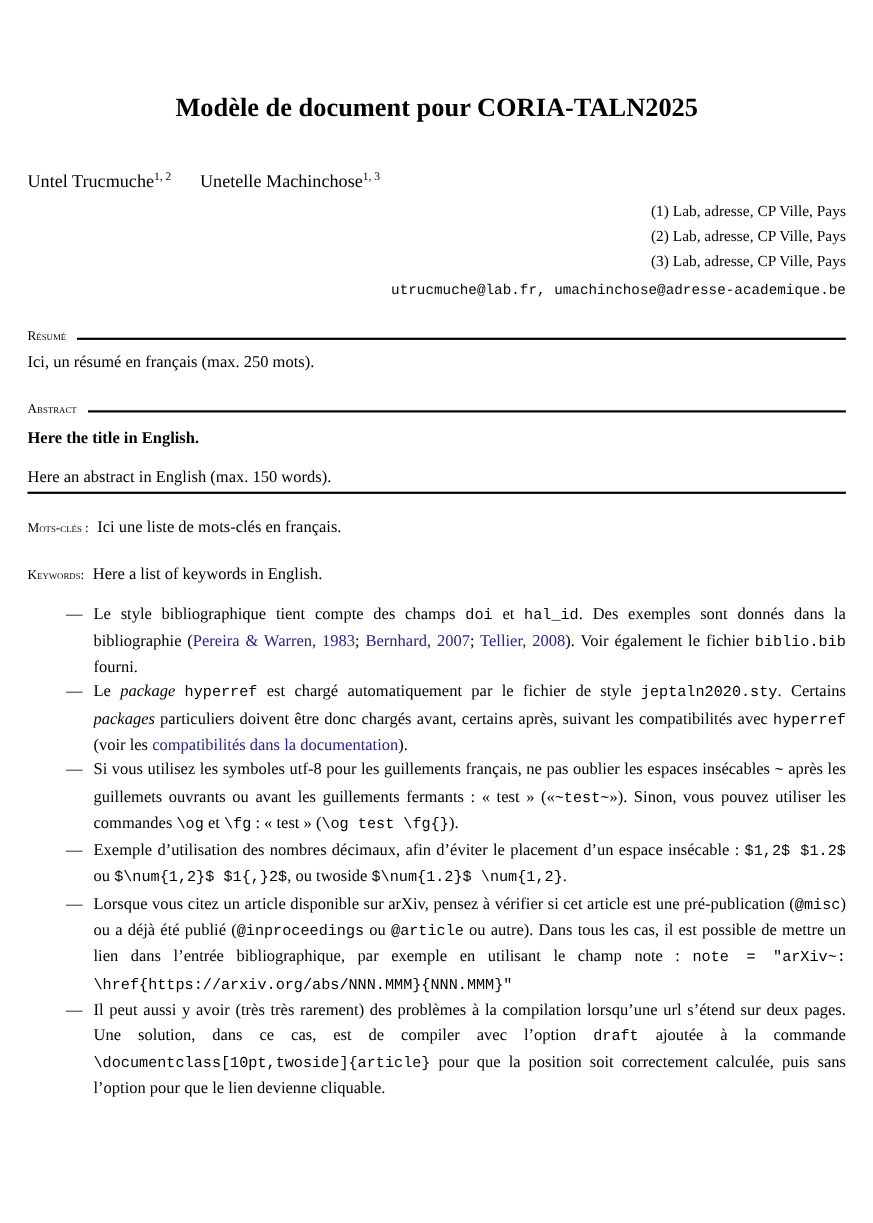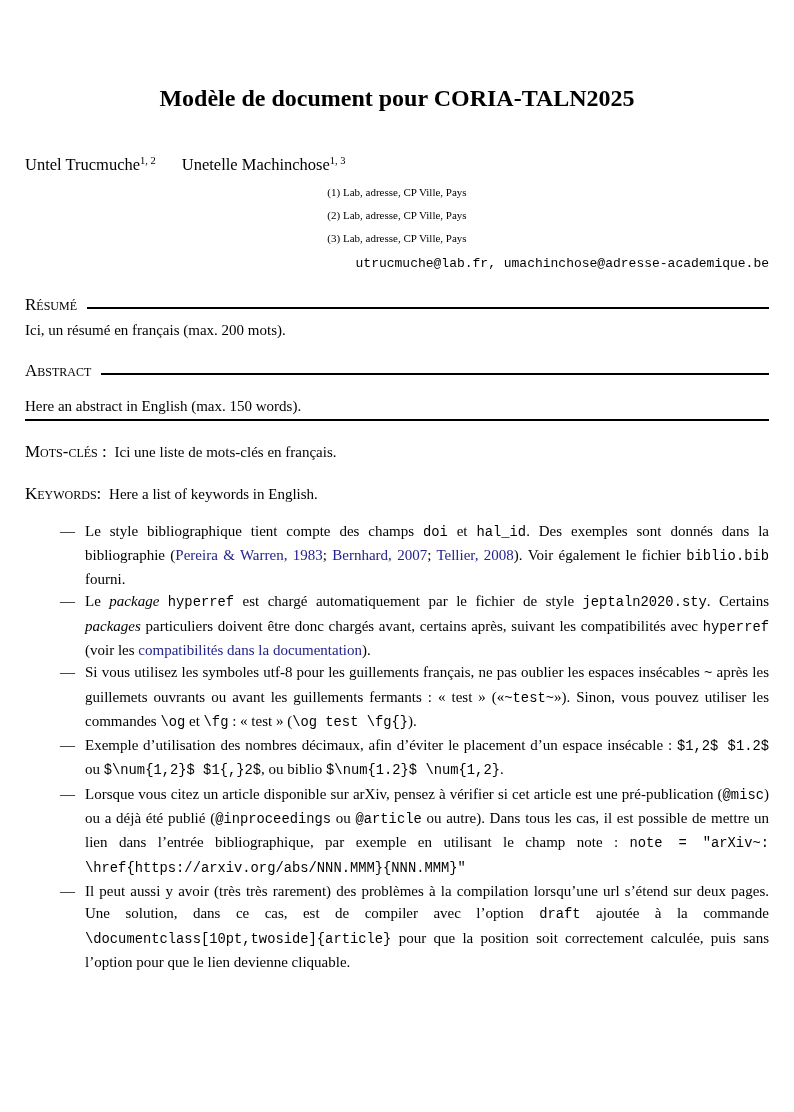--- a/index.html
+++ b/index.html
@@ -15,28 +15,28 @@
   }
   .paper-title {
     font-size:24px; font-weight:bold; text-align:center;
     margin:0; line-height:28px;
   }
   .authors {
     font-size:16.5px; margin-top:41px; line-height:24px;
   }
   .authors sup { font-size:10.5px; line-height:0; }
   .author-gap { display:inline-block; width:26px; }
-  .affil { text-align:center; font-size:11px; line-height:23px; }
+  .affil { text-align:right; font-size:14px; line-height:23px; }
   .emails {
     text-align:right; font-family:"Liberation Mono", monospace;
     font-size:13px; margin-top:4px; line-height:20px;
   }
   .sec-head { display:flex; align-items:flex-start; margin-top:21px; }
   .sec-label {
-    font-variant:small-caps; font-size:17px; white-space:nowrap; line-height:20px;
+    font-variant:small-caps; font-size:12px; white-space:nowrap; line-height:20px;
   }
   .head-rule { flex:1; height:1.5px; background:#000; margin-left:10px; margin-top:12px; }
   .body-line { font-size:15px; margin:5px 0 0 0; line-height:20px; }
   .bold { font-weight:bold; }
   .english-title { margin-top:8px; }
   .abstract-text { margin-top:15px; }
   .full-rule { height:1.5px; background:#000; margin-top:3px; }
   .kw-line { margin-top:21px; font-size:15px; line-height:21px; }
   .kw-line .sec-label { margin-right:4px; }
   .reminders-heading { font-size:15.5px; font-weight:bold; margin:119px 0 3px 0; line-height:20px; }
@@ -66,40 +66,41 @@
     <div class="affil">(2) Lab, adresse, CP Ville, Pays</div>
     <div class="affil">(3) Lab, adresse, CP Ville, Pays</div>
   </div>
 
   <div class="emails">utrucmuche@lab.fr, umachinchose@adresse-academique.be</div>
 
   <div class="sec-head">
     <span class="sec-label">Résumé</span>
     <div class="head-rule"></div>
   </div>
-  <p class="body-line">Ici, un résumé en français (max. 200 mots).</p>
+  <p class="body-line">Ici, un résumé en français (max. 250 mots).</p>
 
   <div class="sec-head">
     <span class="sec-label">Abstract</span>
     <div class="head-rule"></div>
   </div>
+  <p class="body-line bold english-title">Here the title in English.</p>
   <p class="body-line abstract-text">Here an abstract in English (max. 150 words).</p>
   <div class="full-rule"></div>
 
   <p class="kw-line">
     <span class="sec-label">Mots-clés :</span>
     <span>Ici une liste de mots-clés en français.</span>
   </p>
   <p class="kw-line">
     <span class="sec-label">Keywords:</span>
     <span>Here a list of keywords in English.</span>
   </p>
 
   <div class="reminder-list" id="reminder-list">
       <div class="item"><span class="marker">—</span><span>Le style bibliographique tient compte des champs </span><span class="mono">doi</span><span> et </span><span class="mono">hal_id</span><span>. Des exemples sont donnés dans la bibliographie (</span><a class="cite">Pereira &amp; Warren, 1983</a><span>; </span><a class="cite">Bernhard, 2007</a><span>; </span><a class="cite">Tellier, 2008</a><span>). Voir également le fichier </span><span class="mono">biblio.bib</span><span> fourni.</span></div>
       <div class="item"><span class="marker">—</span><span>Le </span><span class="it">package</span><span> </span><span class="mono">hyperref</span><span> est chargé automatiquement par le fichier de style </span><span class="mono">jeptaln2020.sty</span><span>. Certains </span><span class="it">packages</span><span> particuliers doivent être donc chargés avant, certains après, suivant les compatibilités avec </span><span class="mono">hyperref</span><span> (voir les </span><a class="link">compatibilités dans la documentation</a><span>).</span></div>
       <div class="item"><span class="marker">—</span><span>Si vous utilisez les symboles utf-8 pour les guillements français, ne pas oublier les espaces insécables </span><span class="mono">~</span><span> après les guillemets ouvrants ou avant les guillements fermants : « test » («</span><span class="mono">~test~</span><span>»). Sinon, vous pouvez utiliser les commandes </span><span class="mono">\og</span><span> et </span><span class="mono">\fg</span><span> : « test » (</span><span class="mono">\og test \fg{}</span><span>).</span></div>
-      <div class="item"><span class="marker">—</span><span>Exemple d’utilisation des nombres décimaux, afin d’éviter le placement d’un espace insécable : </span><span class="mono">$1,2$ $1.2$</span><span> ou </span><span class="mono">$\num{1,2}$ $1{,}2$</span><span>, ou biblio </span><span class="mono">$\num{1.2}$ \num{1,2}</span><span>.</span></div>
+      <div class="item"><span class="marker">—</span><span>Exemple d’utilisation des nombres décimaux, afin d’éviter le placement d’un espace insécable : </span><span class="mono">$1,2$ $1.2$</span><span> ou </span><span class="mono">$\num{1,2}$ $1{,}2$</span><span>, ou twoside </span><span class="mono">$\num{1.2}$ \num{1,2}</span><span>.</span></div>
       <div class="item"><span class="marker">—</span><span>Lorsque vous citez un article disponible sur arXiv, pensez à vérifier si cet article est une pré-publication (</span><span class="mono">@misc</span><span>) ou a déjà été publié (</span><span class="mono">@inproceedings</span><span> ou </span><span class="mono">@article</span><span> ou autre). Dans tous les cas, il est possible de mettre un lien dans l’entrée bibliographique, par exemple en utilisant le champ note : </span><span class="mono">note = "arXiv~: \href{https://arxiv.org/abs/NNN.MMM}{NNN.MMM}"</span></div>
       <div class="item"><span class="marker">—</span><span>Il peut aussi y avoir (très très rarement) des problèmes à la compilation lorsqu’une url s’étend sur deux pages. Une solution, dans ce cas, est de compiler avec l’option </span><span class="mono">draft</span><span> ajoutée à la commande </span><span class="mono">\documentclass[10pt,twoside]{article}</span><span> pour que la position soit correctement calculée, puis sans l’option pour que le lien devienne cliquable.</span></div>
     </div>
 
 </div>
 
 </body></html>

